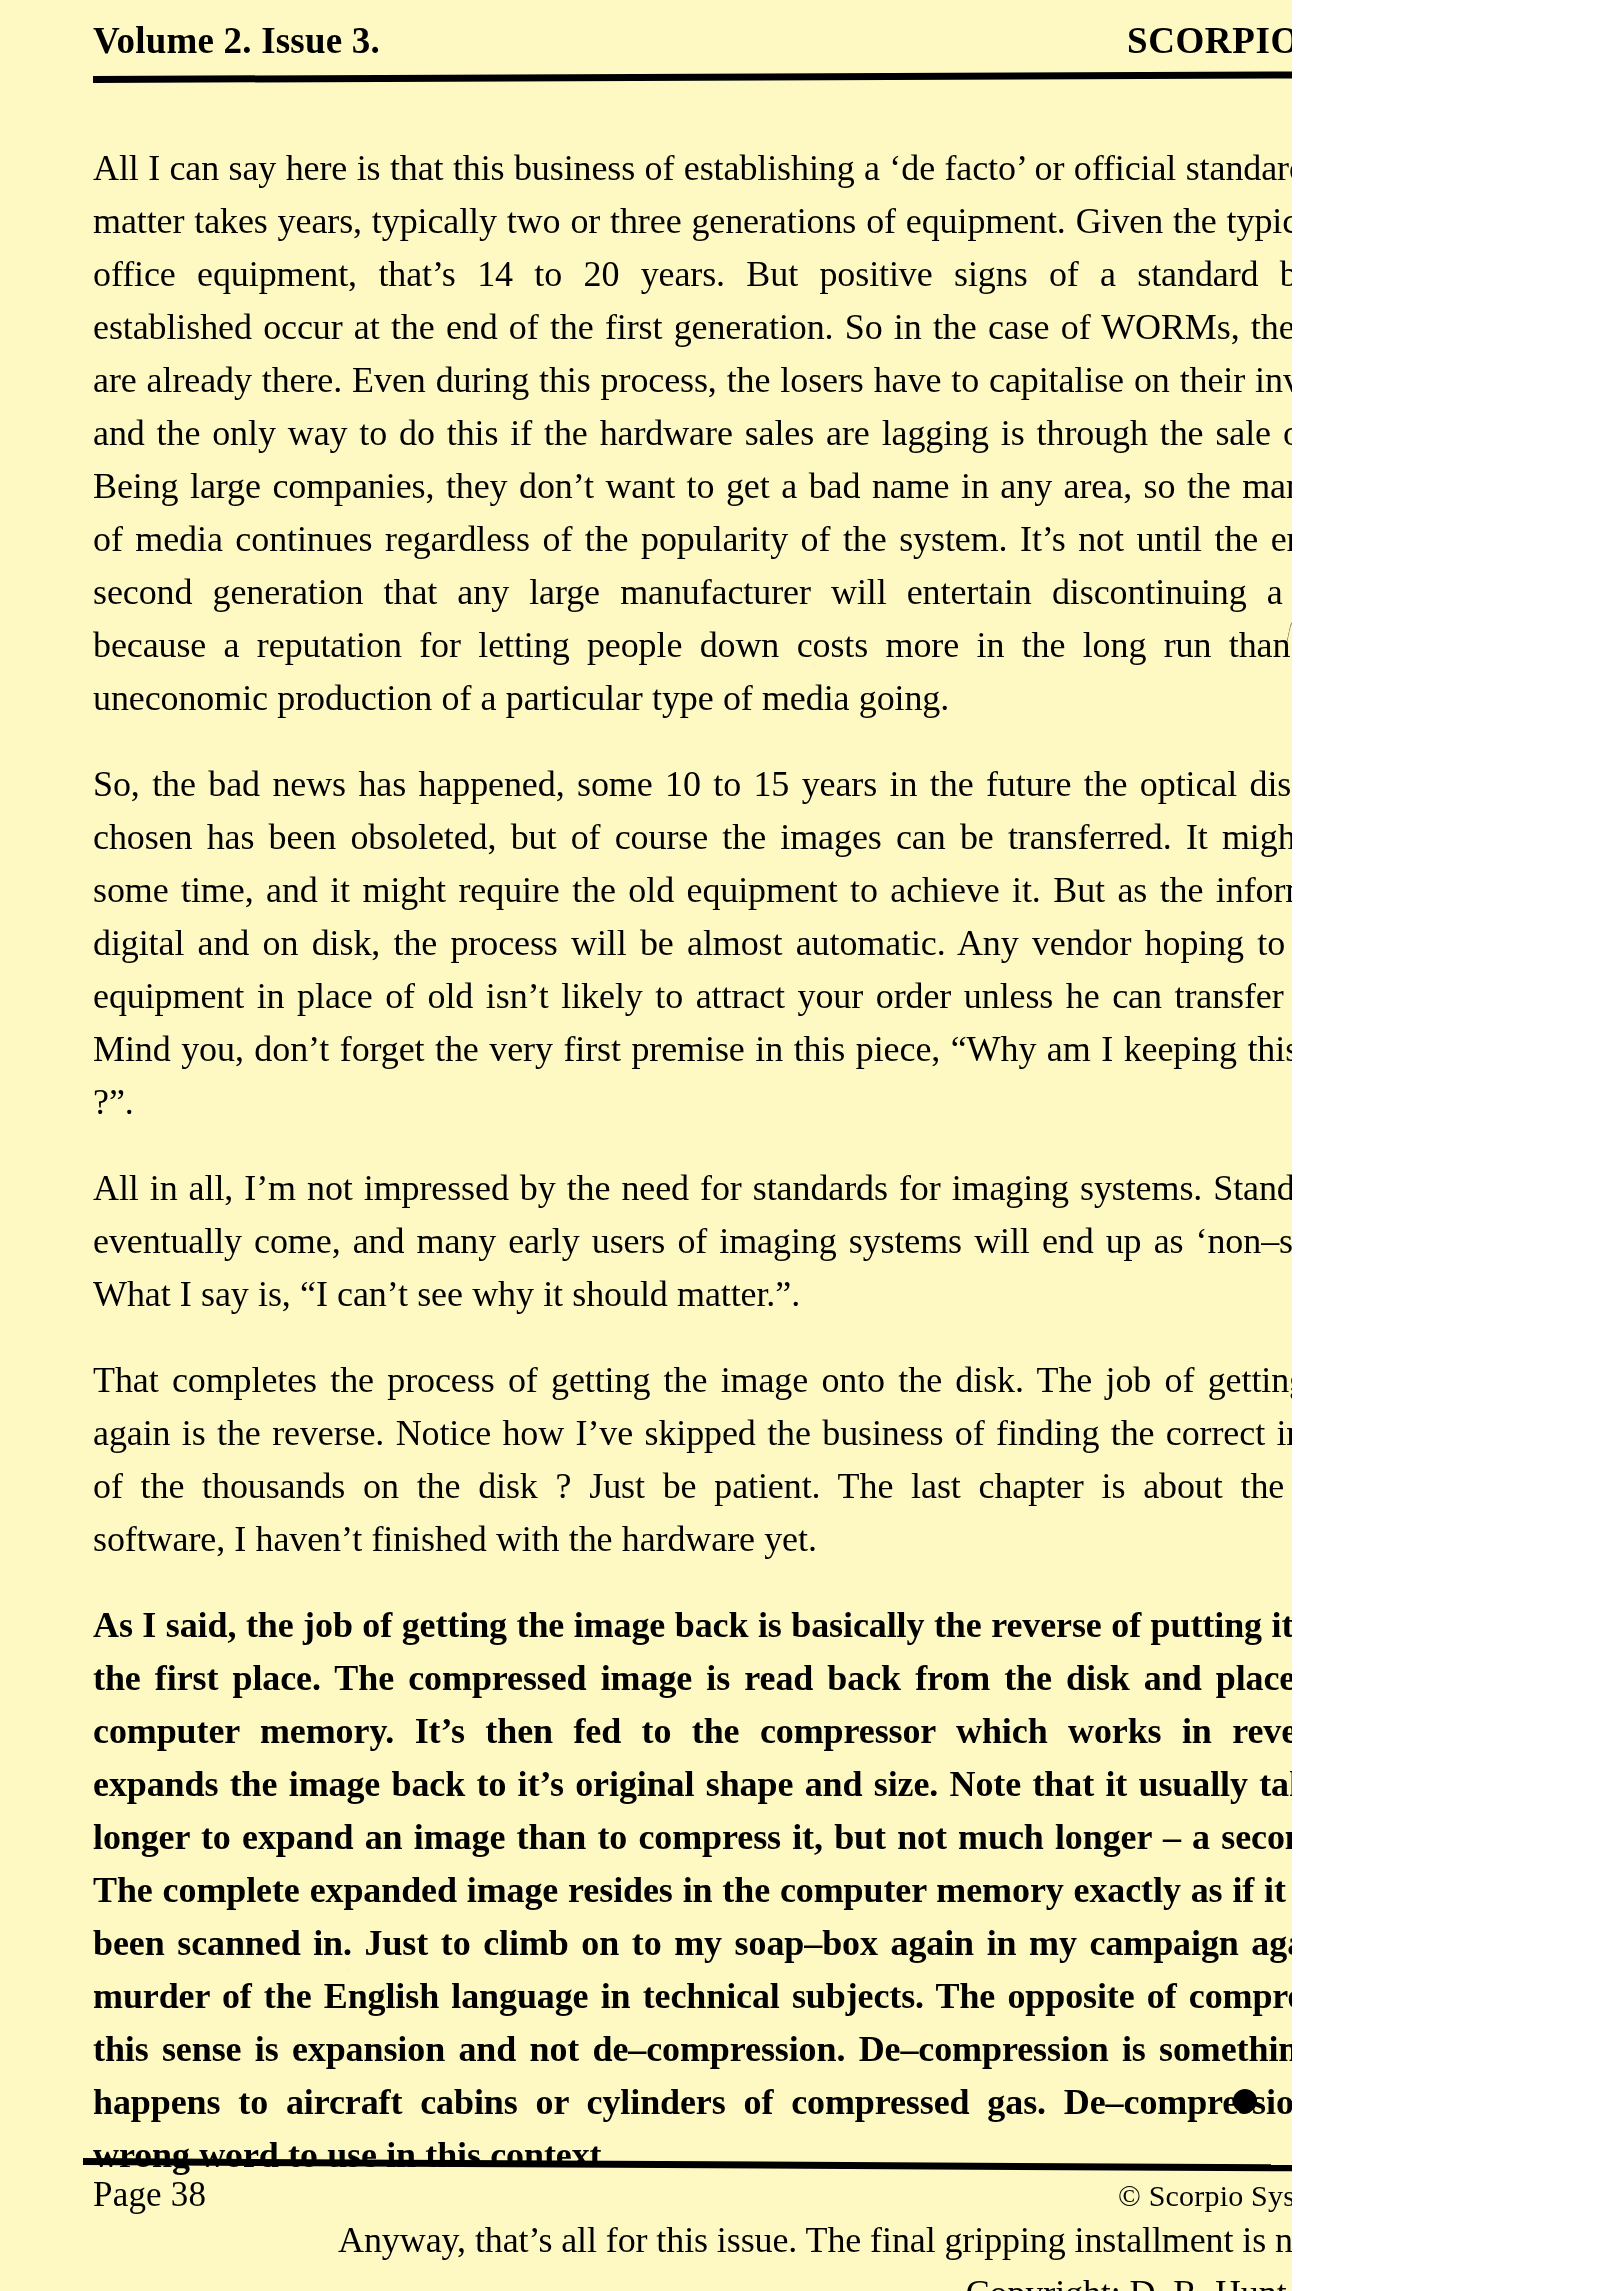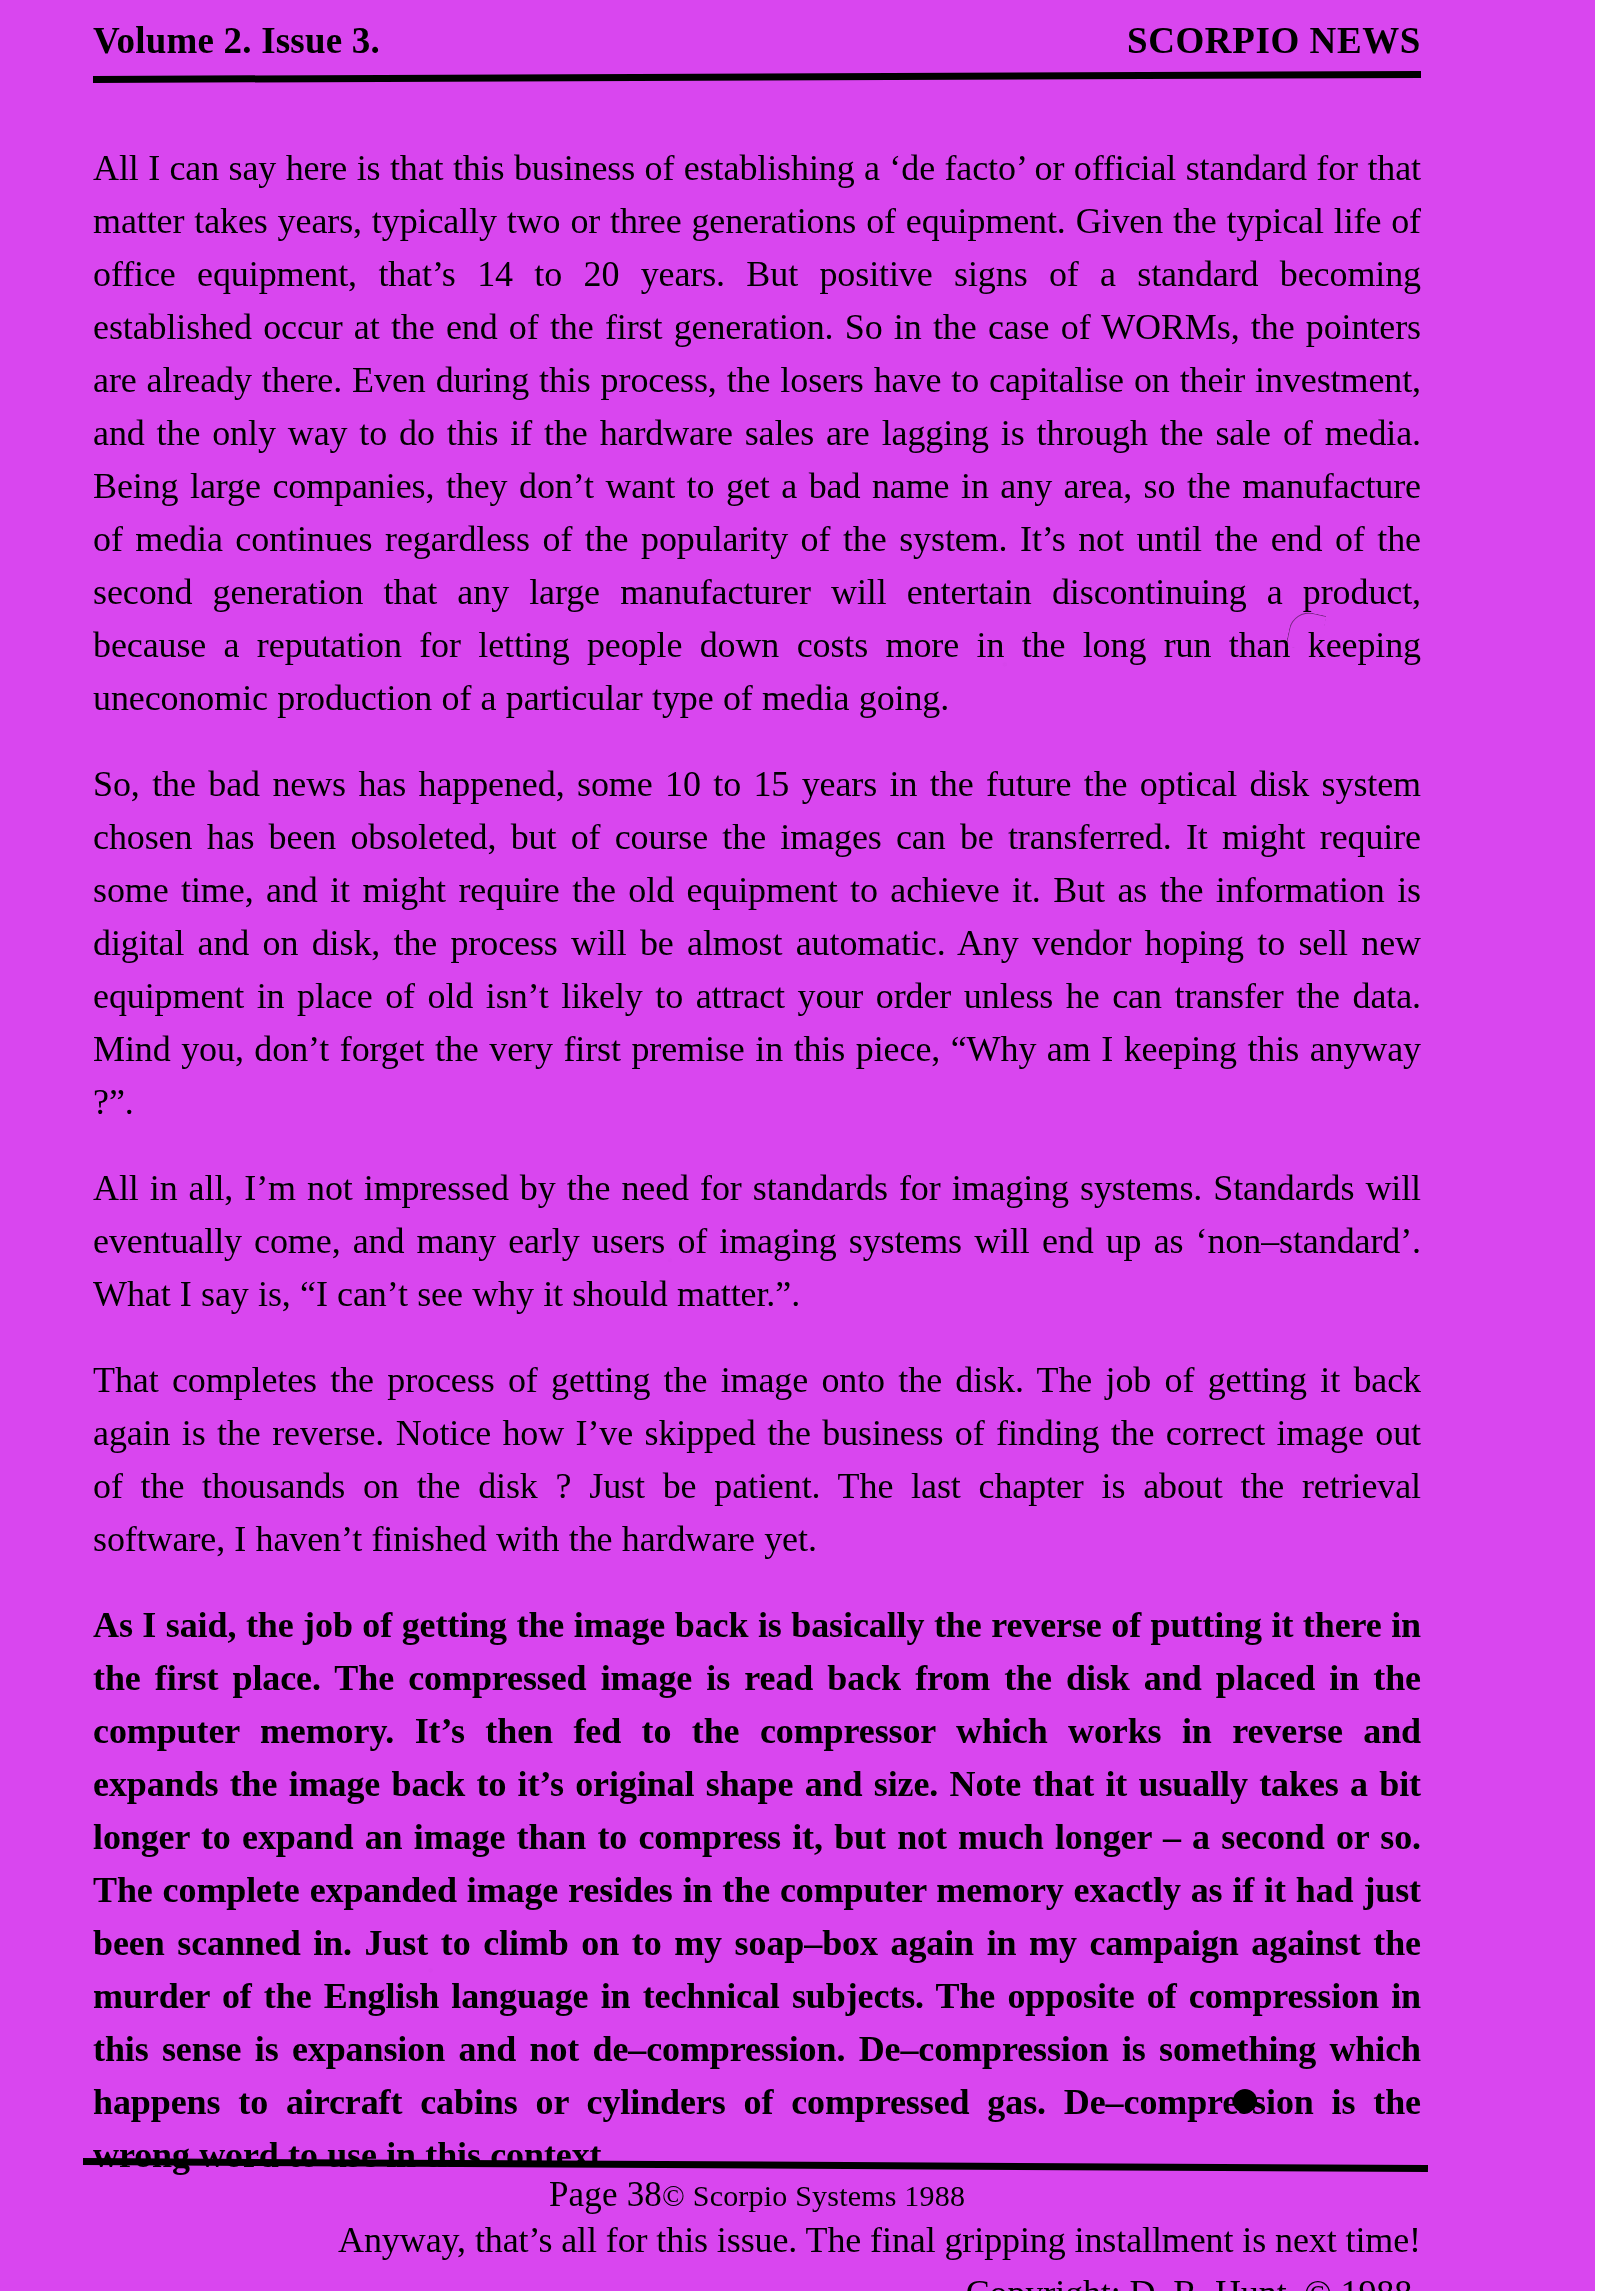--- a/index.html
+++ b/index.html
@@ -6,23 +6,23 @@
     margin: 0;
     padding: 0;
     background: #ffffff;
   }
   body {
     font-family: "Liberation Serif", "DejaVu Serif", serif;
     color: #000000;
   }
   #page {
     position: relative;
-    width: 1595px;
+    width: 1292px;
     height: 2291px;
-    background: #d946ef;
+    background: #fef9c3;
     overflow: hidden;
   }
   
   #page::before {
     content: "";
     position: absolute;
     inset: 0;
     background:
       radial-gradient(circle at 18% 12%, rgba(0,0,0,0.012) 0 1.9px, transparent 2.8px),
       radial-gradient(circle at 63% 29%, rgba(0,0,0,0.010) 0 1.9px, transparent 2.8px),
@@ -132,21 +132,21 @@
     transform: rotate(0.3deg);
     transform-origin: left center;
   }
   .footer {
     position: absolute;
     left: 93px;
     top: 2175px;
     width: 1328px;
     display: flex;
     align-items: baseline;
-    justify-content: center;
+    justify-content: space-between;
   }
   .footer-left {
     font-size: 35px;
     letter-spacing: 0.2px;
   }
   .footer-right {
     font-size: 30px;
     font-weight: 400;
     letter-spacing: 0.2px;
   }

